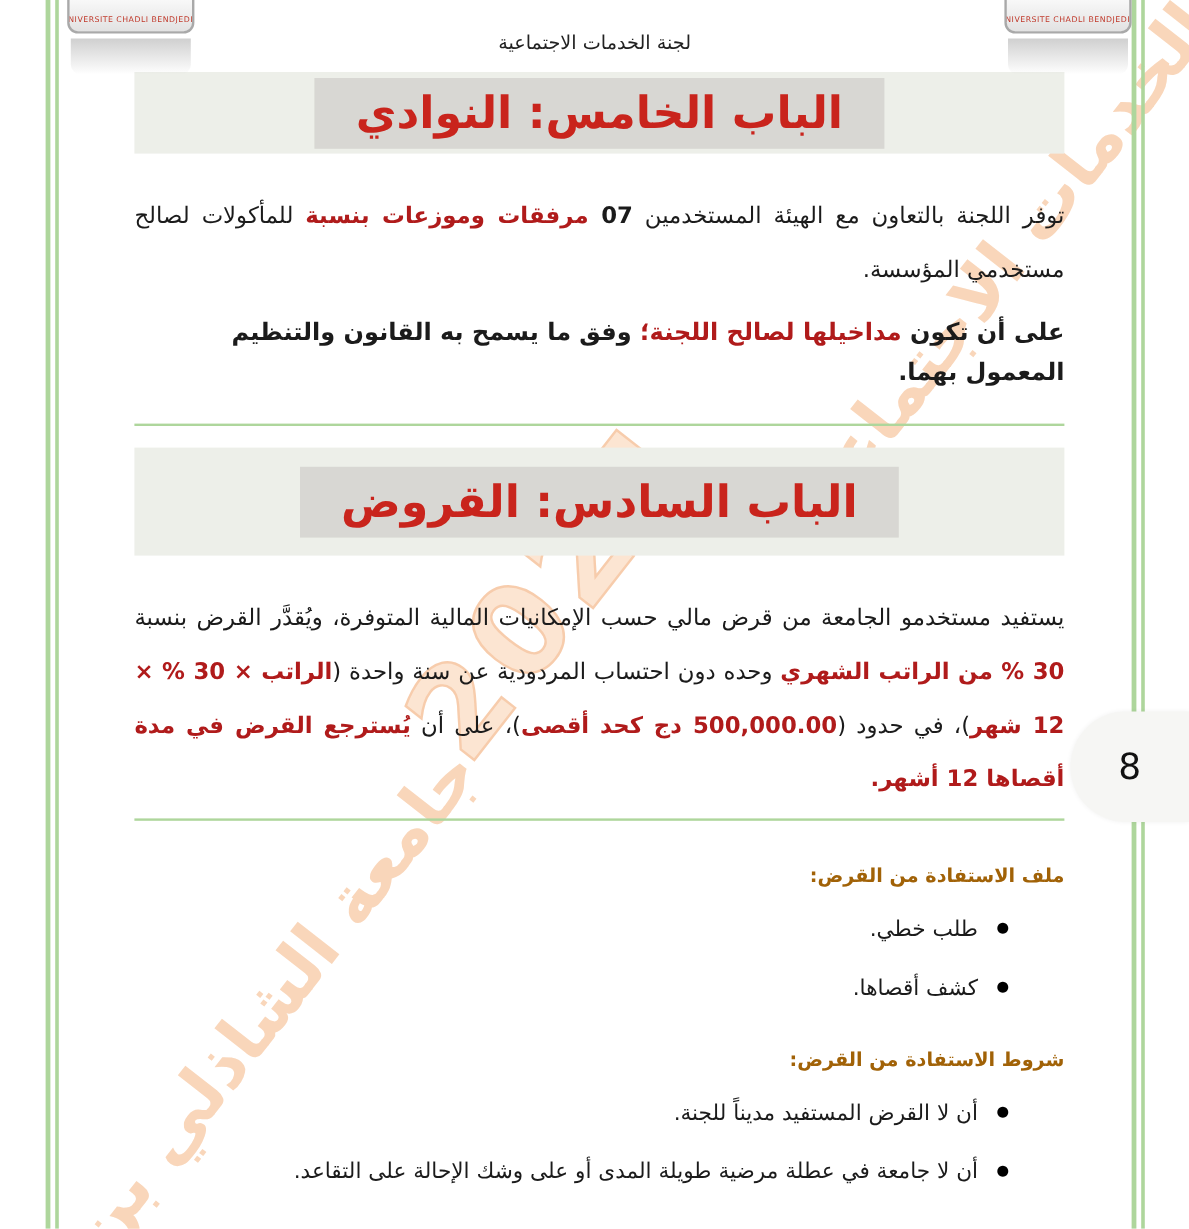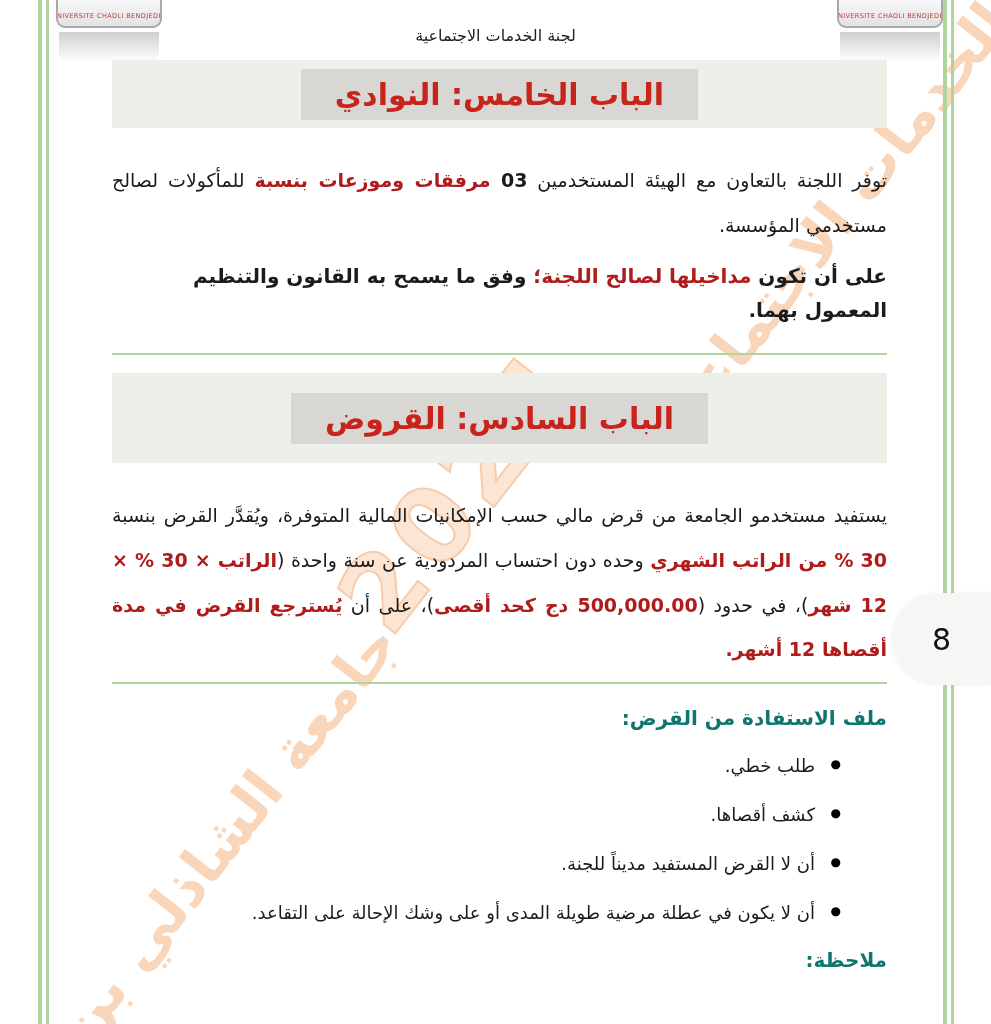--- a/index.html
+++ b/index.html
@@ -39,34 +39,34 @@
     background:linear-gradient(to bottom,rgba(160,160,160,.5),rgba(255,255,255,0));
     border-radius:0 0 8px 8px;}
   .badge-reflect.left{left:59px;} .badge-reflect.right{right:51px;}
   
   .content{position:absolute;left:112px;right:104px;top:60px;z-index:1;}
   
   .band{position:relative;height:68px;background:var(--band,#edefe9);
     display:flex;align-items:center;justify-content:center;}
   .band .box{position:relative;background:var(--box,#d8d7d3);
     padding:8px 34px;margin:-6px 0;}
-  .band h2{margin:0;font-size:30px;font-weight:700;color:var(--hred,#c9241c);
+  .band h2{margin:0;font-size:37px;font-weight:700;color:var(--hred,#c9241c);
     white-space:nowrap;}
   .band.second{margin-top:18px;height:90px;}
   
   p{margin:0;color:#1b1b1b;}
   .para{font-size:19px;line-height:2.35;text-align:justify;margin-top:30px;}
   .bold-line{font-size:20px;font-weight:700;line-height:1.7;margin-top:12px;}
   .r{color:var(--red,#b01b1b);font-weight:700;}
   .bk{font-weight:700;}
   .sep{height:2px;background:var(--green,#b5d8a3);border:0;margin:24px 0 0 0;}
   .sep.s1{margin-top:26px;}
   .sep.s2{margin-top:10px;}
   
-  .sec-title{font-size:20px;font-weight:700;color:#0f766e;margin-top:22px;}
+  .sec-title{font-size:16px;font-weight:700;color:#a16207;margin-top:36px;}
   ul.dots{list-style:none;margin:6px 0 0 0;padding:0;}
   ul.dots li{position:relative;font-size:18px;color:#1b1b1b;
     padding-right:72px;margin-top:22px;line-height:1.5;}
   ul.dots li .dot{position:absolute;right:46px;top:3px;font-size:12px;color:#000;}
   
   .page-pill{position:absolute;right:0;top:593px;width:99px;height:92px;z-index:5;
     background:#f6f6f4;border-radius:46px 0 0 46px;
     box-shadow:0 0 4px rgba(0,0,0,.06);
     display:flex;align-items:center;justify-content:center;}
   .page-pill span{font-size:30px;color:#111;}
@@ -102,21 +102,21 @@
 </div>
 
 <div class="content">
 
   <div class="band">
     <div class="box">
       <h2>الباب الخامس: النوادي</h2>
     </div>
   </div>
 
-  <p class="para"><span>توفر اللجنة بالتعاون مع الهيئة المستخدمين </span><span class="bk">03</span><span class="r"> مرفقات وموزعات بنسبة</span><span> للمأكولات لصالح مستخدمي المؤسسة.</span></p>
+  <p class="para"><span>توفر اللجنة بالتعاون مع الهيئة المستخدمين </span><span class="bk">07</span><span class="r"> مرفقات وموزعات بنسبة</span><span> للمأكولات لصالح مستخدمي المؤسسة.</span></p>
 
   <p class="bold-line"><span class="bk">على أن تكون </span><span class="r">مداخيلها لصالح اللجنة؛</span><span class="bk"> وفق ما يسمح به القانون والتنظيم المعمول بهما.</span></p>
 
   <hr class="sep s1">
 
   <div class="band second">
     <div class="box">
       <h2>الباب السادس: القروض</h2>
     </div>
   </div>
@@ -124,20 +124,21 @@
   <p class="para"><span>يستفيد مستخدمو الجامعة من قرض مالي حسب الإمكانيات المالية المتوفرة، ويُقدَّر القرض بنسبة </span><span class="r">30 % من الراتب الشهري</span><span> وحده دون احتساب المردودية عن سنة واحدة (</span><span class="r">الراتب × 30 % × 12 شهر</span><span>)، في حدود (</span><span class="r">500,000.00 دج كحد أقصى</span><span>)، على أن </span><span class="r">يُسترجع القرض في مدة أقصاها 12 أشهر.</span></p>
 
   <hr class="sep s2">
 
   <div class="sec-title">ملف الاستفادة من القرض:</div>
   <ul class="dots">
     <li><span class="dot">●</span><span>طلب خطي.</span></li>
     <li><span class="dot">●</span><span>كشف أقصاها.</span></li>
   </ul>
 
+  <div class="sec-title">شروط الاستفادة من القرض:</div>
   <ul class="dots">
     <li><span class="dot">●</span><span>أن لا القرض المستفيد مديناً للجنة.</span></li>
-    <li><span class="dot">●</span><span>أن لا يكون في عطلة مرضية طويلة المدى أو على وشك الإحالة على التقاعد.</span></li>
+    <li><span class="dot">●</span><span>أن لا جامعة في عطلة مرضية طويلة المدى أو على وشك الإحالة على التقاعد.</span></li>
   </ul>
 
   <div class="sec-title">ملاحظة:</div>
 
 </div>
 
 </body></html>

